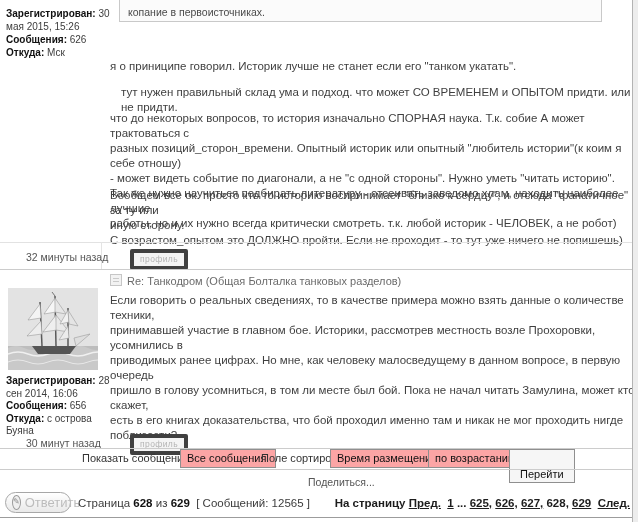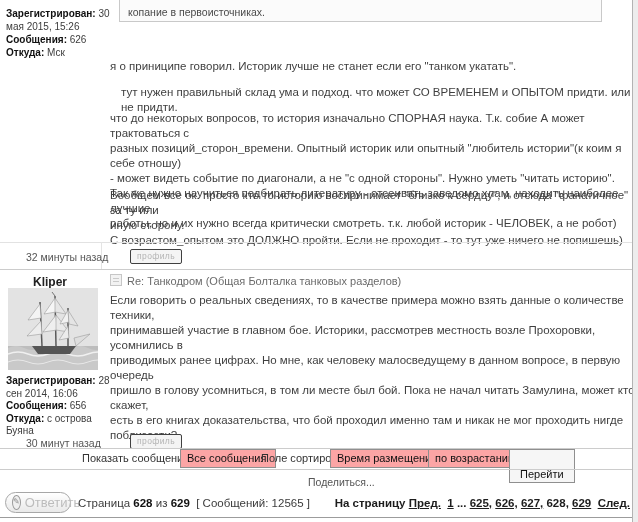--- a/index.html
+++ b/index.html
@@ -20,21 +20,21 @@
   
   .quote{border:1px solid #c9c9c9;background:#fbfbfb;}
   .quote .qtxt{position:absolute;left:8px;bottom:3px;font-size:10.5px;color:#4a4a4a;}
 
   .hline{position:absolute;left:0;height:1px;background:#cccccc;}
   .vline{position:absolute;width:1px;background:#e4e4e4;}
 
   .timetxt{font-size:10.5px;color:#555;}
 
   
-  .minibtn{border:1px solid #404040;background:#f4f4f4;color:#b4b4b4;font-size:8.5px;
+  .minibtn{border:4px solid #404040;background:#f4f4f4;color:#b4b4b4;font-size:8.5px;
            height:13px;line-height:12px;padding:0 6px;border-radius:2px;letter-spacing:.4px;}
 
   
   .ctl-label{font-size:11px;color:#333;}
   .selbox{border:1px solid #8f8f8f;background:#fca5a5;font-size:11px;color:#111;height:19px;
           line-height:17px;padding:0 9px 0 6px;box-sizing:border-box;}
   .gobtn{border:1px solid #8f8f8f;background:#f6f6f6;font-size:11px;color:#111;height:19px;
          line-height:17px;padding:16px 10px;box-sizing:border-box;}
 
   .share{font-size:10.5px;color:#555;padding-left:23px;}
@@ -93,21 +93,20 @@
 С возрастом_опытом это ДОЛЖНО пройти. Если не проходит - то тут уже ничего не попишешь)</div>
 
   <div class="hline" style="top:242px;width:632px;background:#e2e2e2;"></div>
   <div class="vline" style="left:101px;top:242px;height:28px;"></div>
 
   <div class="abs timetxt" style="left:26px;top:251px;">32 минуты назад</div>
   <div class="abs minibtn" style="left:130px;top:249px;">профиль</div>
 
   <div class="hline" style="top:269px;width:632px;"></div>
 
-  <div class="abs uname" style="left:0px;top:275px;">Kliper</div>
 
   <div class="abs" style="left:8px;top:288px;">
     <svg width="90" height="82" viewBox="0 0 90 82">
       <rect x="0" y="0" width="90" height="82" fill="#e3e3e3"></rect>
       <rect x="0" y="58" width="90" height="24" fill="#bdbdbd"></rect>
       <path d="M0 60 Q8 56 16 60 T32 60 T48 60 T64 60 T80 60 T96 60 V82 H0 Z" fill="#c9c9c9"></path>
       <path d="M0 66 Q10 62 20 66 T40 66 T60 66 T80 66 T100 66" stroke="#f0f0f0" stroke-width="1.5" fill="none"></path>
       <path d="M0 74 Q10 70 20 74 T40 74 T60 74 T80 74 T100 74" stroke="#e8e8e8" stroke-width="1" fill="none"></path>
       <path d="M24 58 L68 58 L62 66 L30 66 Z" fill="#555"></path>
       <line x1="34" y1="58" x2="32" y2="14" stroke="#5a5a5a" stroke-width="1.5"></line>

